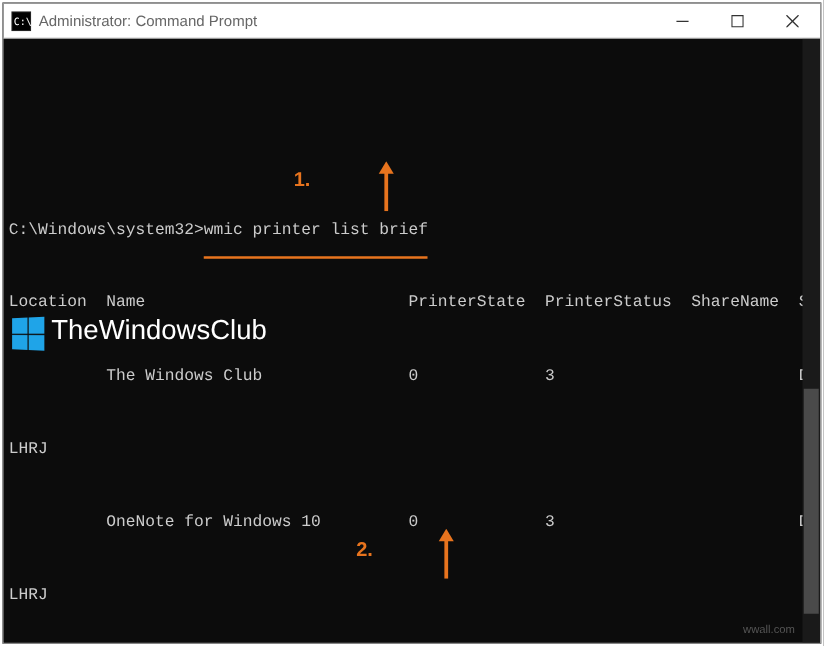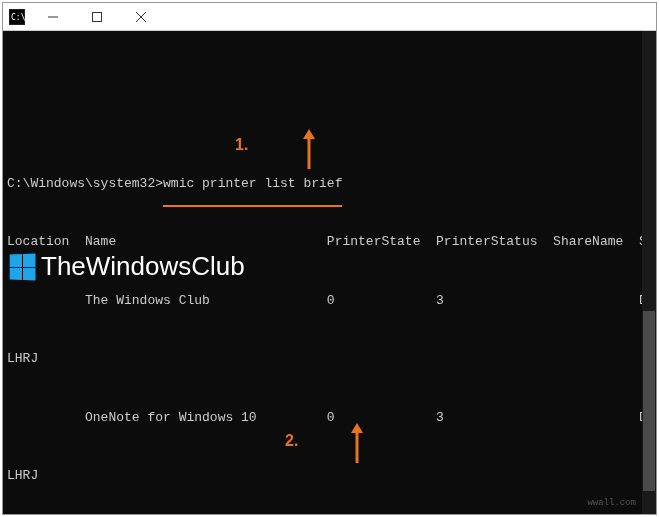--- a/index.html
+++ b/index.html
@@ -74,24 +74,24 @@
     .arrow-up {
       position: absolute;
       color: #e8741e;
     }
     .arrow-up svg { width: 14px; height: 40px; }
     .watermark {
       position: absolute;
       left: 6px;
       top: 216px;
       display: flex;
-      align-items: center;
+      align-items: flex-end;
       font-family: 'Segoe UI', sans-serif;
       color: #fff;
-      font-size: 26px;
+      font-size: 22px;
       font-weight: 400;
       z-index: 5;
     }
     .winlogo {
       width: 26px;
       height: 26px;
       margin-right: 6px;
       display: grid;
       grid-template-columns: 1fr 1fr;
       grid-template-rows: 1fr 1fr;
@@ -114,35 +114,36 @@
       width: 12px;
       height: 180px;
       background: #4a4a4a;
     }
     .wm-txt {
       position: absolute;
       right: 20px;
       bottom: 4px;
       font-size: 9px;
       color: #555;
-      font-family: Liberation Mono, monospace;
+      font-family: Liberation Sans, sans-serif;
     }
   </style>
 </head>
 <body>
 
 <div class="window">
   <div class="titlebar">
     <span class="icon">
       <svg viewBox="0 0 16 16">
           <rect x="0" y="0" width="16" height="16" fill="#222"></rect>
           <rect x="1" y="1" width="14" height="14" fill="#000"></rect>
           <text x="2" y="11" font-size="8" fill="#fff" font-family="monospace">C:\</text>
         </svg>
     </span>
+    <span class="title">Administrator: Command Prompt</span>
     <div class="win-controls">
       <div class="win-btn">
         <svg viewBox="0 0 10 10">
             <line x1="0" y1="5" x2="10" y2="5" stroke="#333" stroke-width="1"></line>
           </svg>
       </div>
       <div class="win-btn">
         <svg viewBox="0 0 10 10">
             <rect x="0.5" y="0.5" width="9" height="9" fill="none" stroke="#333" stroke-width="1"></rect>
           </svg>

